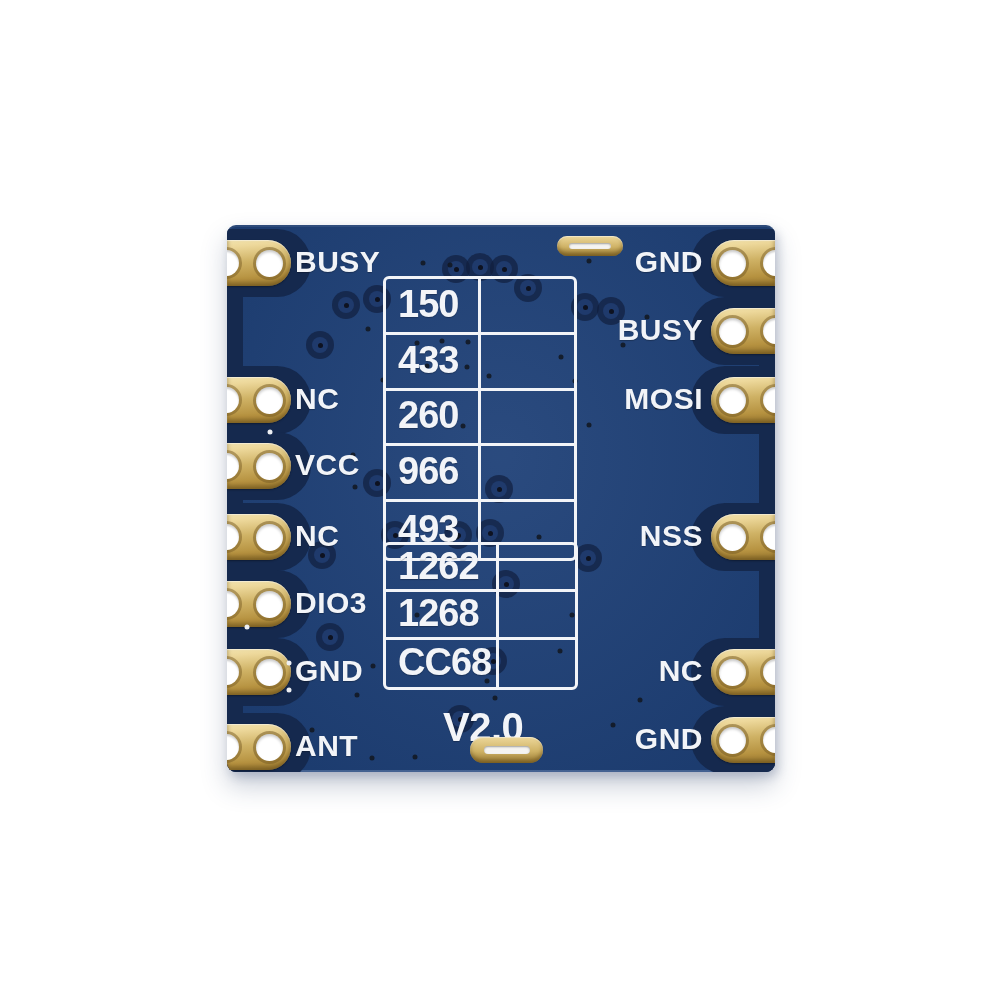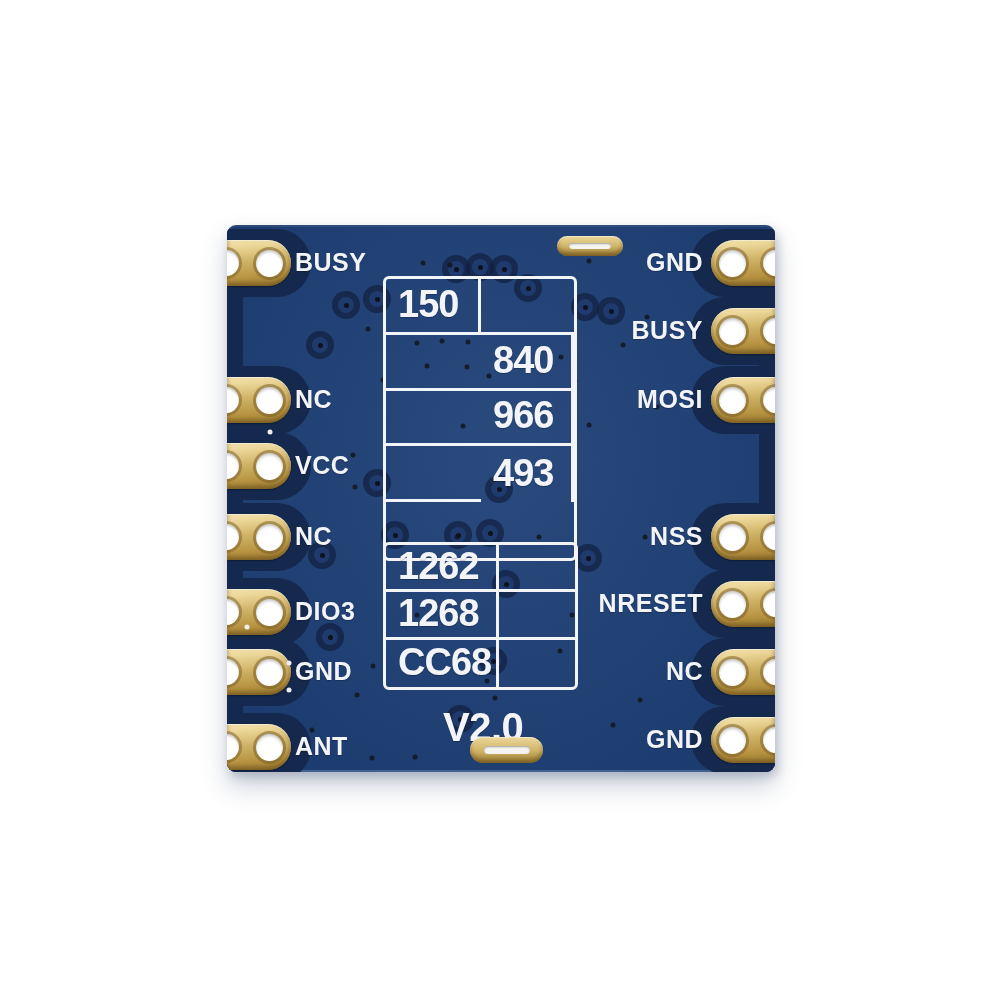--- a/index.html
+++ b/index.html
@@ -42,21 +42,21 @@
   .pin-left  .pin-pad{left:0;border-radius:0 23px 23px 0;}
   .pin-right .pin-pad{right:0;border-radius:23px 0 0 23px;}
   .hole{position:absolute;top:50%;background:var(--hole);border-radius:50%;}
   .hole.main{width:27px;height:27px;margin-top:-13.5px;
     box-shadow:0 0 0 3px rgba(122,94,38,.55), inset 0 2px 3px rgba(0,0,0,.22);}
   .hole.edge{width:26px;height:26px;margin-top:-13px;
     box-shadow:0 0 0 3px rgba(122,94,38,.5), inset 0 2px 2px rgba(0,0,0,.18);}
   .pin-left  .hole.main{left:29px}   .pin-left  .hole.edge{left:-14px}
   .pin-right .hole.main{right:29px}  .pin-right .hole.edge{right:-14px}
   .pin-label{position:absolute;top:50%;transform:translateY(-53%);z-index:6;
-    color:var(--silk);font-size:25px;font-weight:700;letter-spacing:.5px;white-space:nowrap;
+    color:var(--silk);font-size:30px;font-weight:700;letter-spacing:.5px;white-space:nowrap;
     text-shadow:0 1px 1px rgba(0,0,0,.25);}
   .pin-left  .pin-label{left:68px;}
   .pin-right .pin-label{right:72px;text-align:right;}
 
   
   .ftable{position:absolute;border:3px solid var(--silk);border-radius:6px;display:grid;z-index:3;}
   .ftable .cell{border-bottom:3px solid var(--silk);display:flex;align-items:center;}
   .ftable .c1{border-right:3px solid var(--silk);padding-left:12px;}
   .ftable .last{border-bottom:none;}
   .cell-text{color:var(--silk);font-size:38px;font-weight:700;letter-spacing:-1px;
@@ -118,21 +118,21 @@
       <span class="pin-label">VCC</span>
     </div>
     <div class="pin pin-left" style="top:289px">
       <div class="pin-sil"></div>
       <div class="pin-pad">
           <i class="hole edge"></i>
           <i class="hole main"></i>
         </div>
       <span class="pin-label">NC</span>
     </div>
-    <div class="pin pin-left" style="top:364px">
+    <div class="pin pin-left" style="top:356px">
       <div class="pin-sil"></div>
       <div class="pin-pad">
           <i class="hole edge"></i>
           <i class="hole main"></i>
         </div>
       <span class="pin-label">DIO3</span>
     </div>
     <div class="pin pin-left" style="top:424px">
       <div class="pin-sil"></div>
       <div class="pin-pad">
@@ -175,28 +175,20 @@
       <span class="pin-label">MOSI</span>
     </div>
     <div class="pin pin-right" style="top:289px">
       <div class="pin-sil"></div>
       <div class="pin-pad">
           <i class="hole edge"></i>
           <i class="hole main"></i>
         </div>
       <span class="pin-label">NSS</span>
     </div>
-    <div class="pin pin-right" style="top:356px">
-      <div class="pin-sil"></div>
-      <div class="pin-pad">
-          <i class="hole edge"></i>
-          <i class="hole main"></i>
-        </div>
-      <span class="pin-label">NRESET</span>
-    </div>
     <div class="pin pin-right" style="top:424px">
       <div class="pin-sil"></div>
       <div class="pin-pad">
           <i class="hole edge"></i>
           <i class="hole main"></i>
         </div>
       <span class="pin-label">NC</span>
     </div>
     <div class="pin pin-right" style="top:492px">
       <div class="pin-sil"></div>
@@ -207,25 +199,28 @@
       <span class="pin-label">GND</span>
     </div>
 
     <div class="ftable t-freq">
       <div class="cell c1">
           <span class="cell-text">150</span>
         </div>
       <div class="cell c2">
           <span class="cell-text"></span>
         </div>
-      <div class="cell c2">
-          <span class="cell-text"></span>
-        </div>
-      <div class="cell c1">
-          <span class="cell-text">840</span>
+      <div class="cell c1">
+          <span class="cell-text">433</span>
+        </div>
+      <div class="cell c2">
+          <span class="cell-text"></span>
+        </div>
+      <div class="cell c1">
+          <span class="cell-text">260</span>
         </div>
       <div class="cell c2">
           <span class="cell-text"></span>
         </div>
       <div class="cell c1">
           <span class="cell-text">966</span>
         </div>
       <div class="cell c2">
           <span class="cell-text"></span>
         </div>

